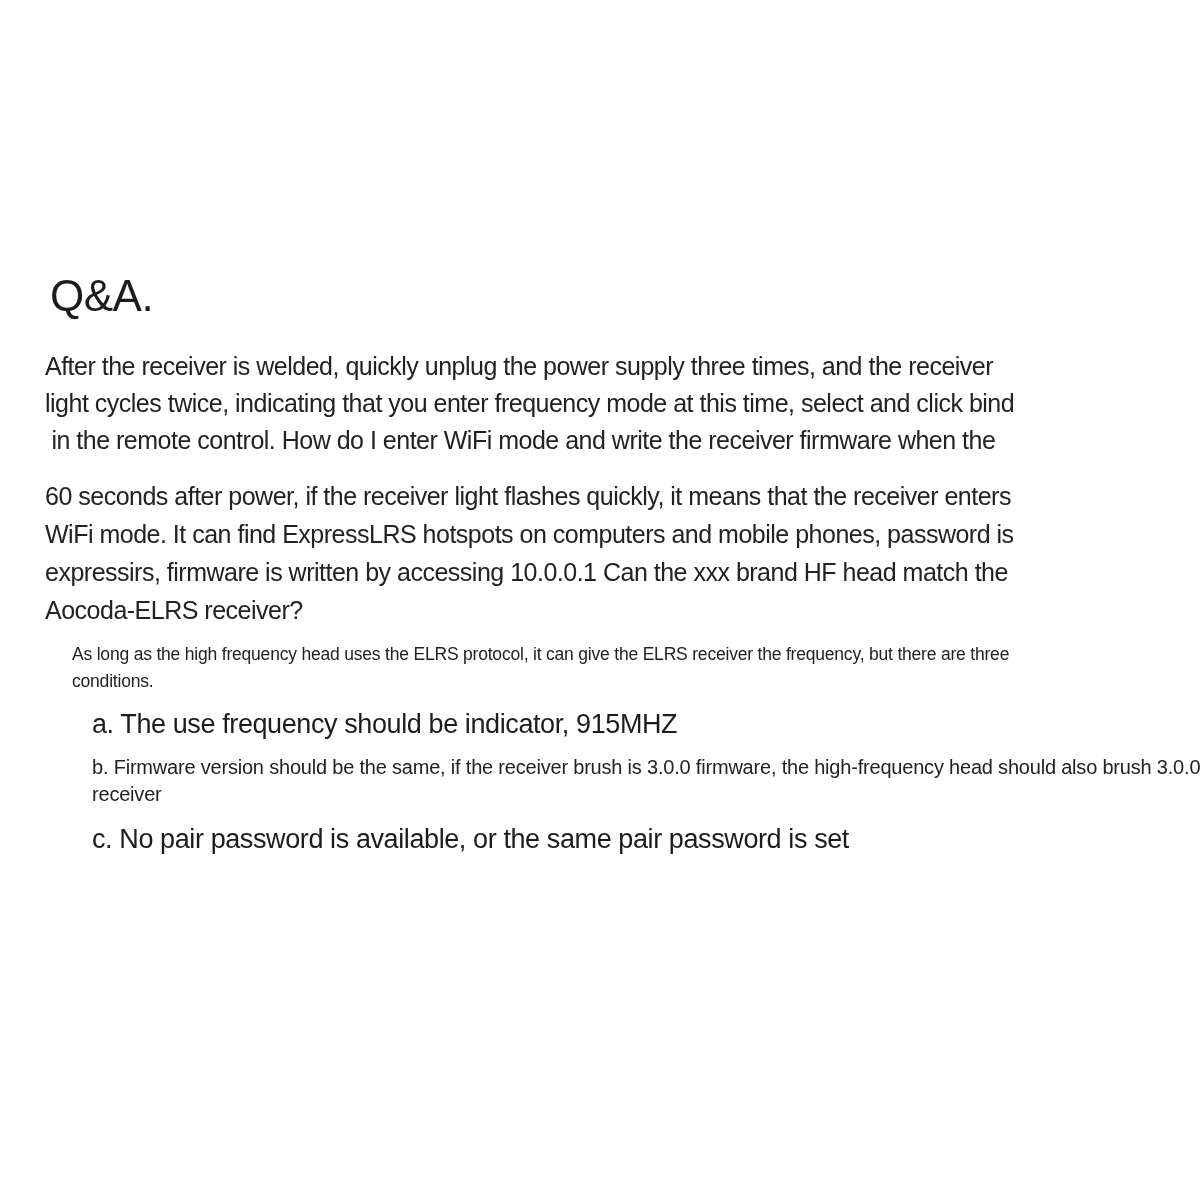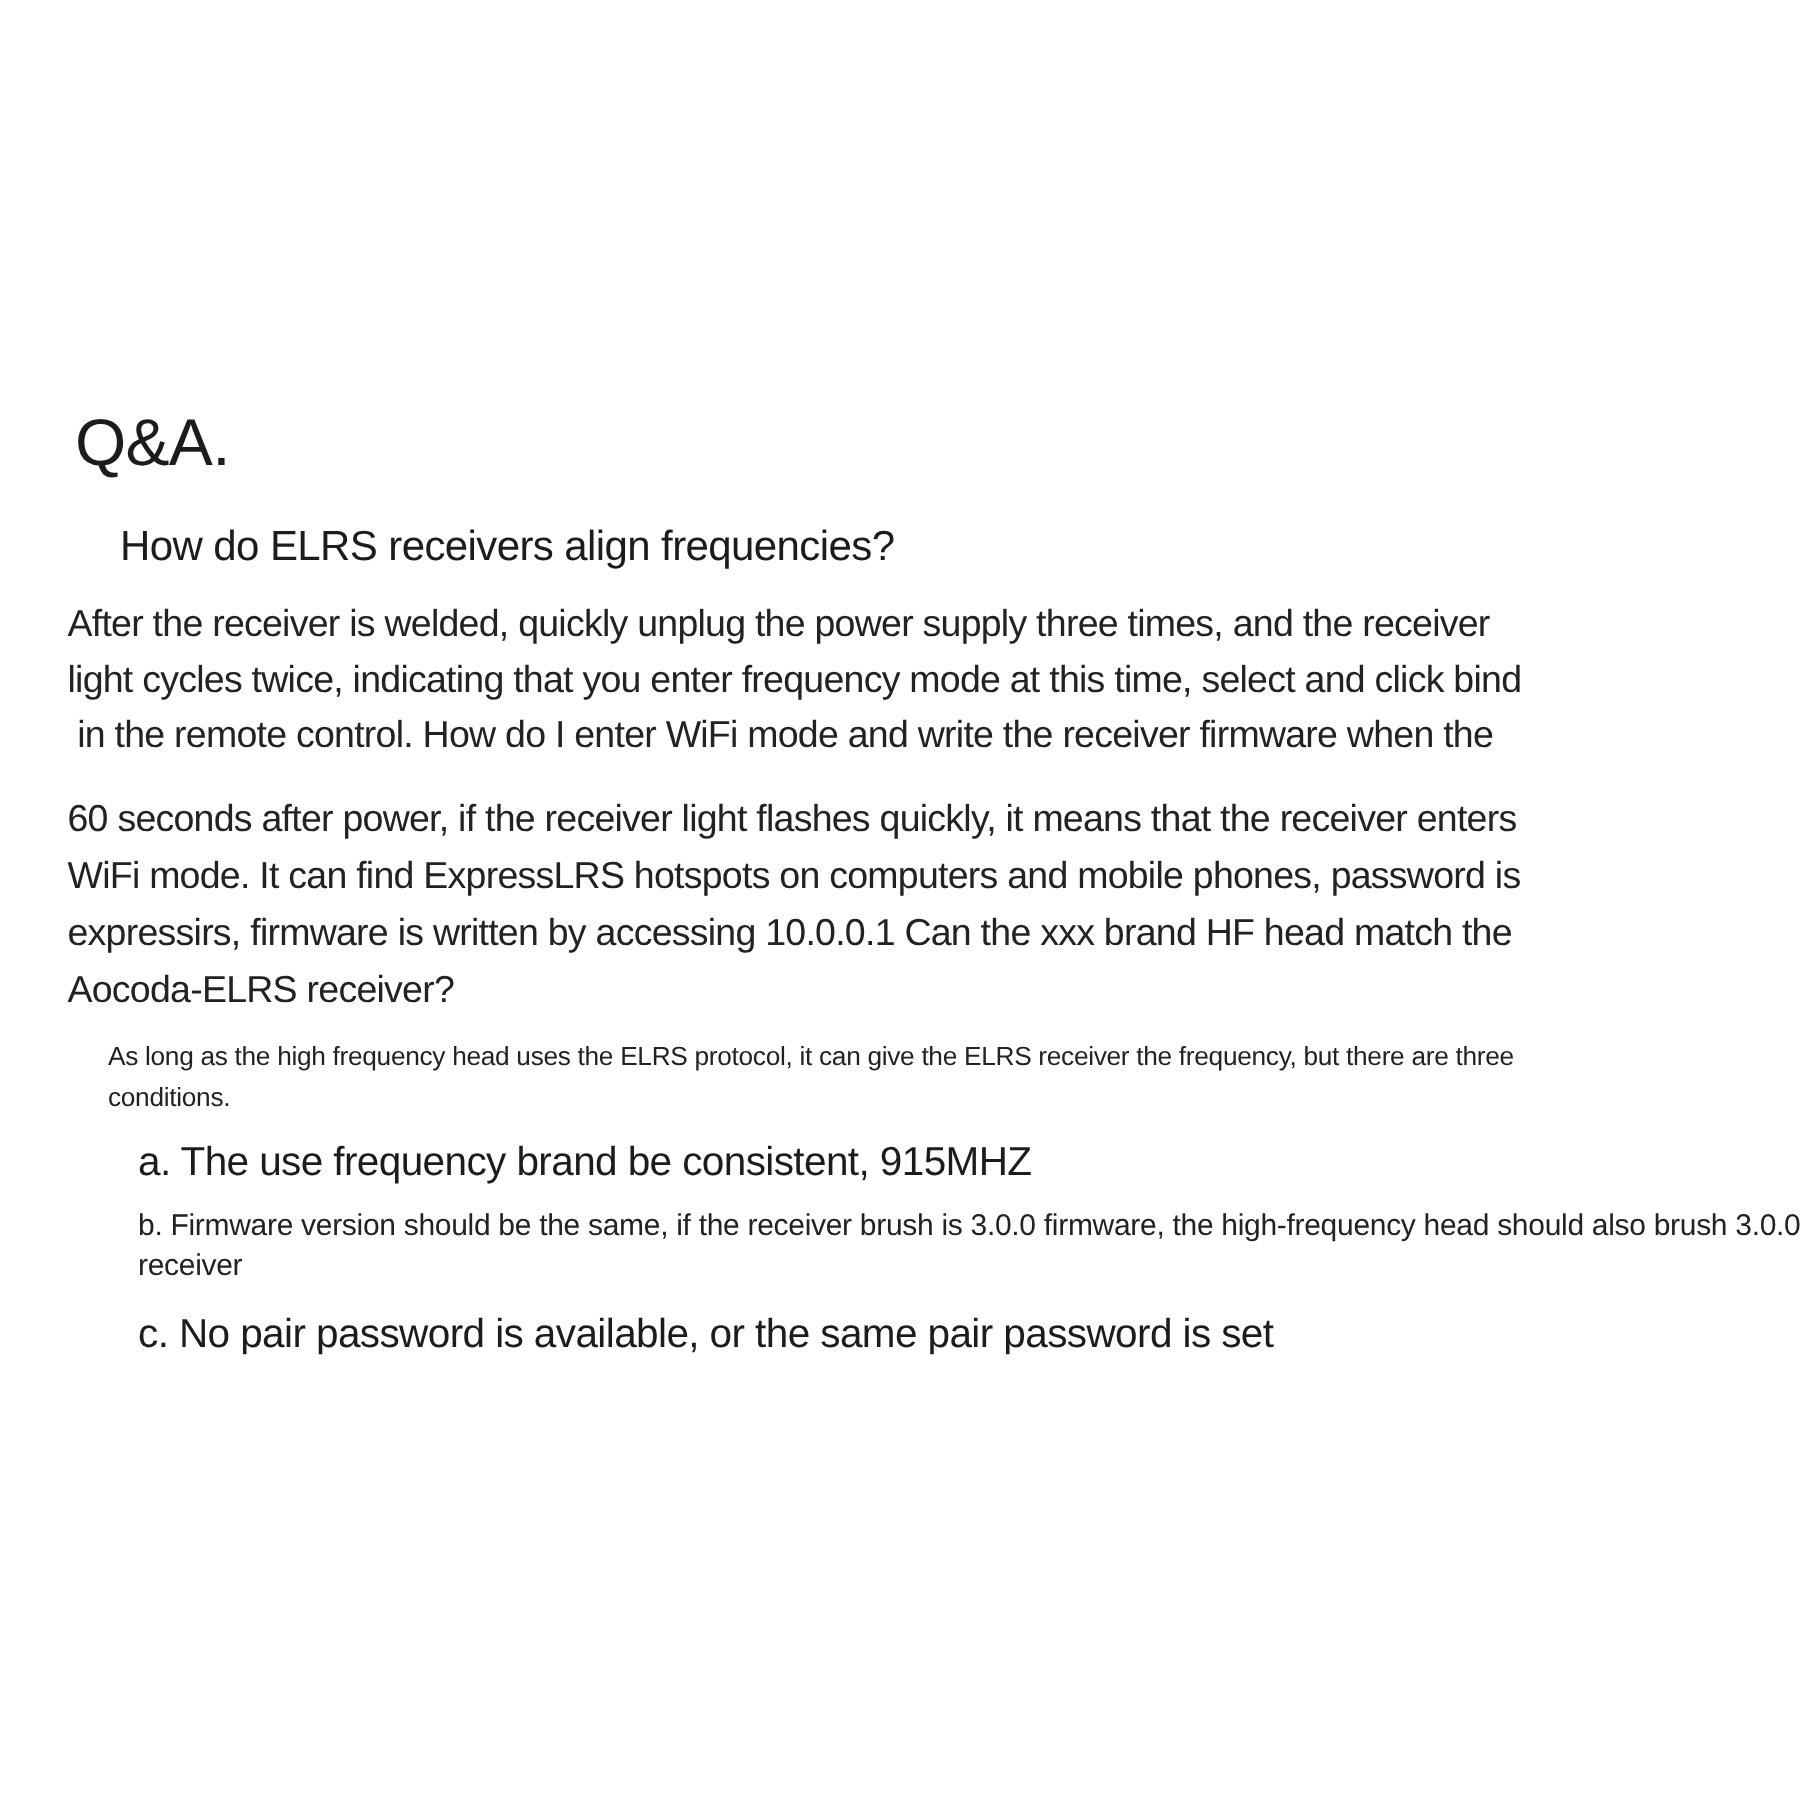--- a/index.html
+++ b/index.html
@@ -91,41 +91,40 @@
   }
 </style>
 </head>
 <body>
 
 <div class="page">
   <div class="content">
 
     <h1 class="qa-title">Q&amp;A.</h1>
 
-    <h2 class="question">How do ELRS receivers align frequencies?</h2>
 
     <div class="para para-1">
       <div class="line">After the receiver is welded, quickly unplug the power supply three times, and the receiver</div>
       <div class="line">light cycles twice, indicating that you enter frequency mode at this time, select and click bind</div>
       <div class="line"> in the remote control. How do I enter WiFi mode and write the receiver firmware when the</div>
     </div>
 
     <div class="para para-2">
       <div class="line">60 seconds after power, if the receiver light flashes quickly, it means that the receiver enters</div>
       <div class="line">WiFi mode. It can find ExpressLRS hotspots on computers and mobile phones, password is</div>
       <div class="line">expressirs, firmware is written by accessing 10.0.0.1 Can the xxx brand HF head match the</div>
       <div class="line">Aocoda-ELRS receiver?</div>
     </div>
 
     <div class="note">
       <div class="line">As long as the high frequency head uses the ELRS protocol, it can give the ELRS receiver the frequency, but there are three</div>
       <div class="line">conditions.</div>
     </div>
 
-    <div class="cond-big cond-a">a. The use frequency brand be consistent, 915MHZ</div>
+    <div class="cond-big cond-a">a. The use frequency should be indicator, 915MHZ</div>
 
     <div class="cond-small cond-b">
       <div class="line">b. Firmware version should be the same, if the receiver brush is 3.0.0 firmware, the high-frequency head should also brush 3.0.0</div>
       <div class="line">receiver</div>
     </div>
 
     <div class="cond-big cond-c">c. No pair password is available, or the same pair password is set</div>
 
   </div>
 </div>

